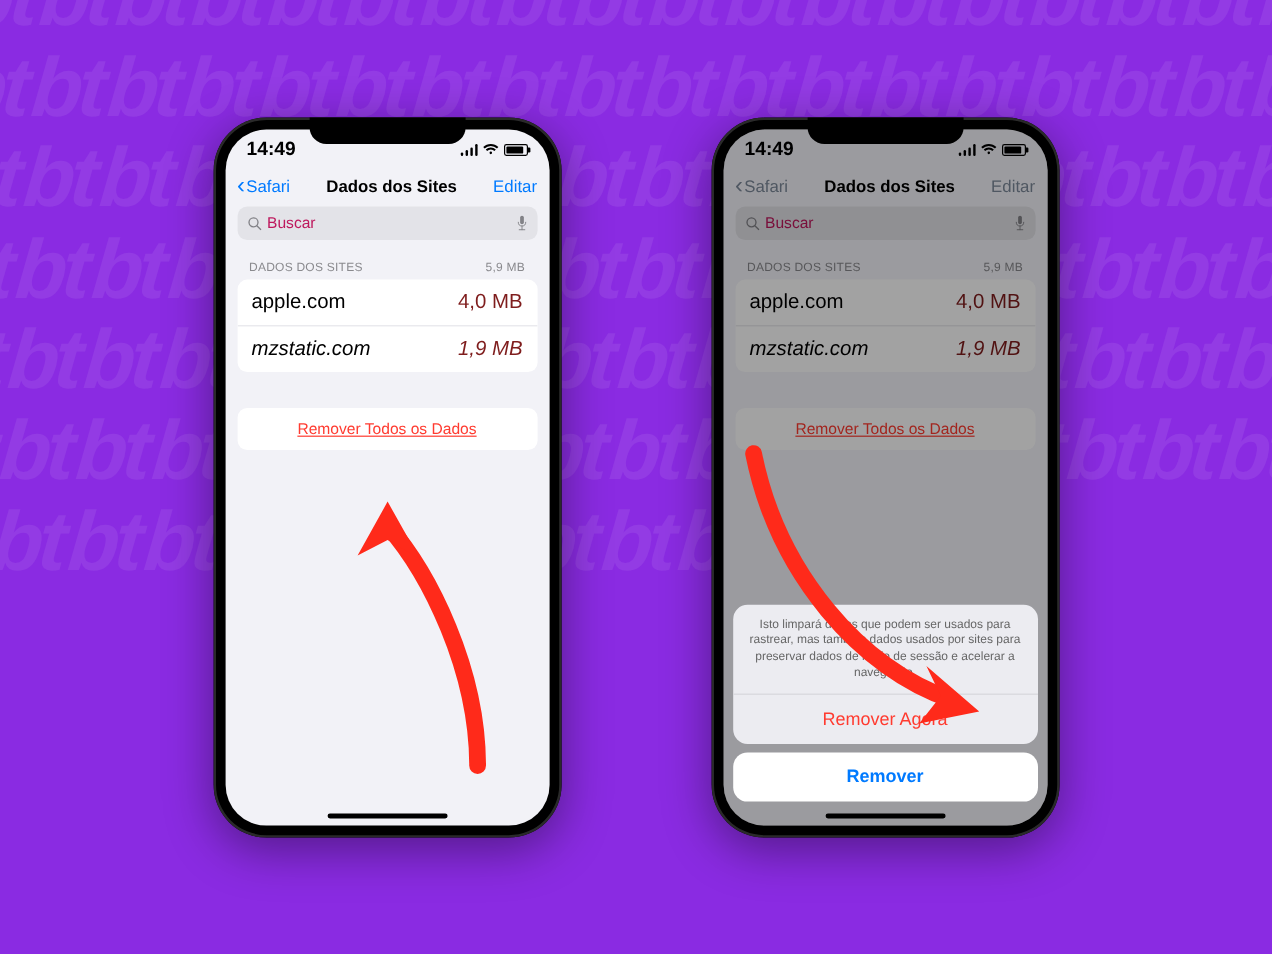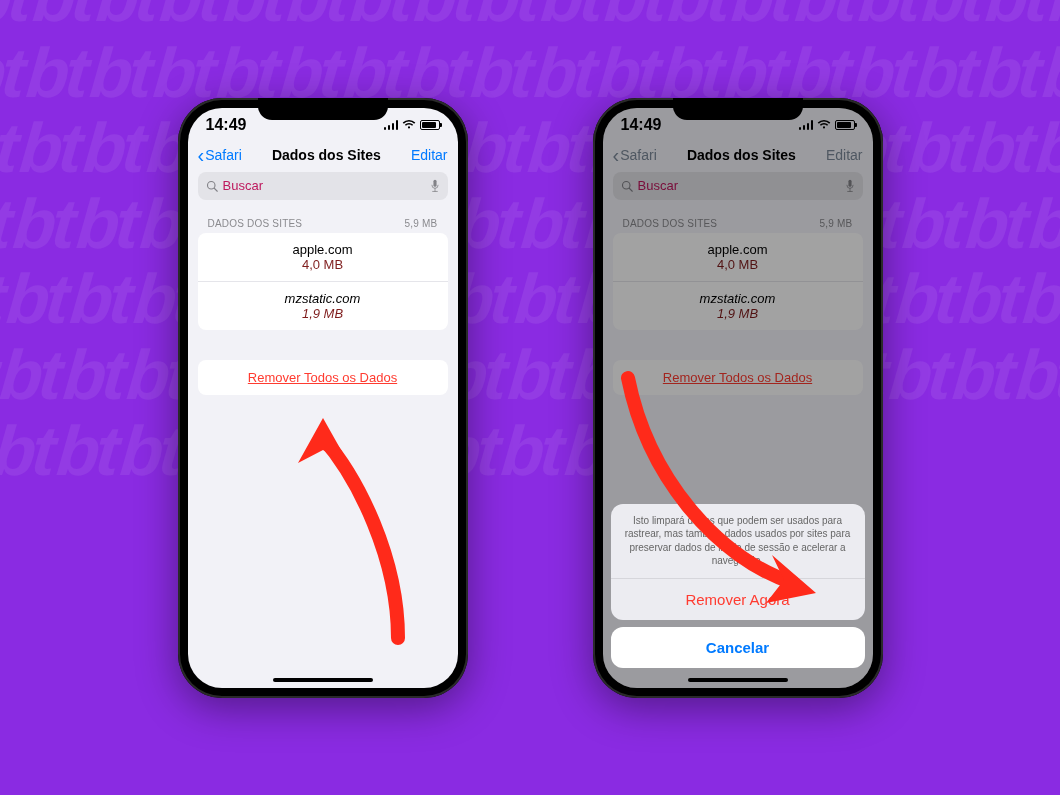--- a/index.html
+++ b/index.html
@@ -140,23 +140,22 @@
 
   .list-group {
     background:#fff;
     margin: 0 10px;
     border-radius: 8px;
     overflow:hidden;
   }
   .list-row {
     display:flex; justify-content:space-between; align-items:center;
     padding: 9px 12px;
-    font-size: 13px;
+    font-size: 17px;
     border-bottom: 1px solid #e5e5ea;
-    flex-direction: column;
   }
   .list-row:last-child { border-bottom: none; font-style: italic; }
   .list-value { color:#7f1d1d; }
 
   .remove-all-wrap { padding: 30px 10px 0; }
   .remove-all-btn {
     background:#fff;
     border-radius: 8px;
     text-align:center;
     padding: 10px 0;
@@ -371,21 +370,21 @@
         </div>
       </div>
 
       <div class="sheet-backdrop"></div>
       <div class="action-sheet">
         <div class="sheet-group">
           <div class="sheet-msg">Isto limpará dados que podem ser usados para rastrear, mas também dados usados por sites para preservar dados de início de sessão e acelerar a navegação.</div>
           <div class="sheet-btn destructive">Remover Agora</div>
         </div>
         <div class="cancel-group">
-          <div class="cancel-btn">Cancelar</div>
+          <div class="cancel-btn">Remover</div>
         </div>
       </div>
 
       <div class="home-indicator"></div>
 
       <svg class="arrow-svg" style="left:5px; top:250px; width:230px; height:260px;" viewBox="0 0 230 260">
         <path d="M20 20 C 40 120, 110 200, 185 225" stroke="#ff2a1a" stroke-width="14" fill="none" stroke-linecap="round"></path>
         <path d="M208 235 L158 245 L176 222 L164 197 Z" fill="#ff2a1a"></path>
       </svg>
     </div>

